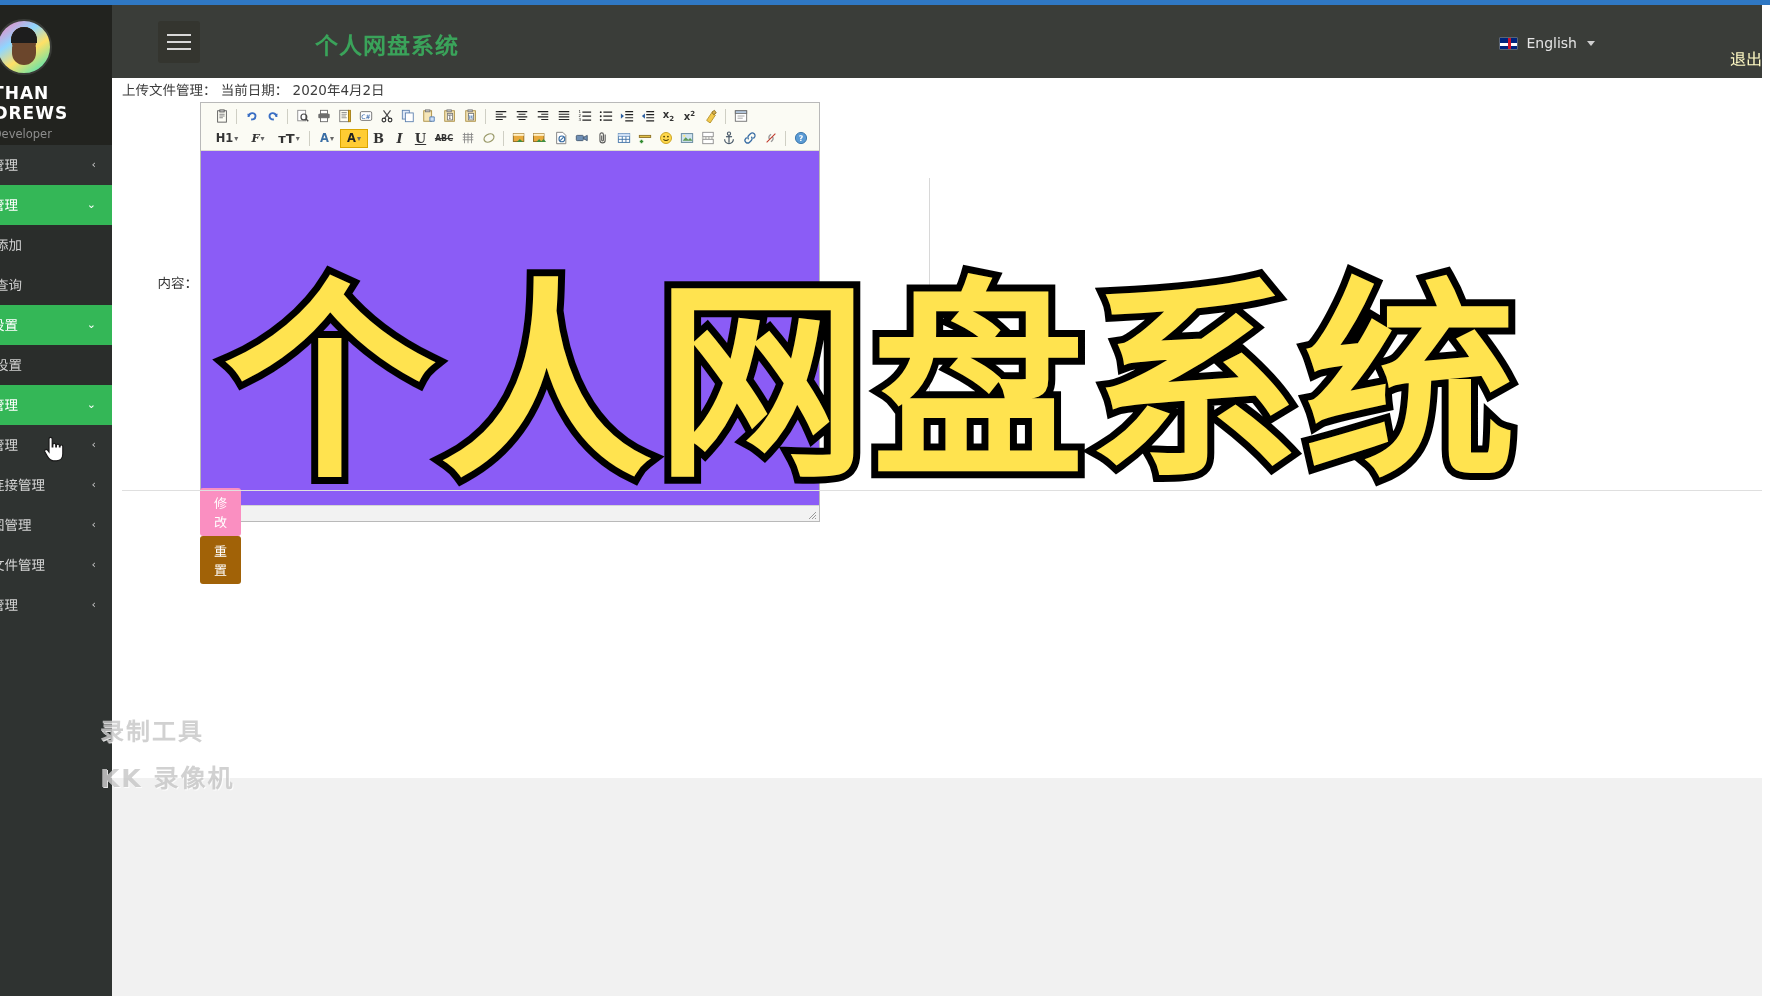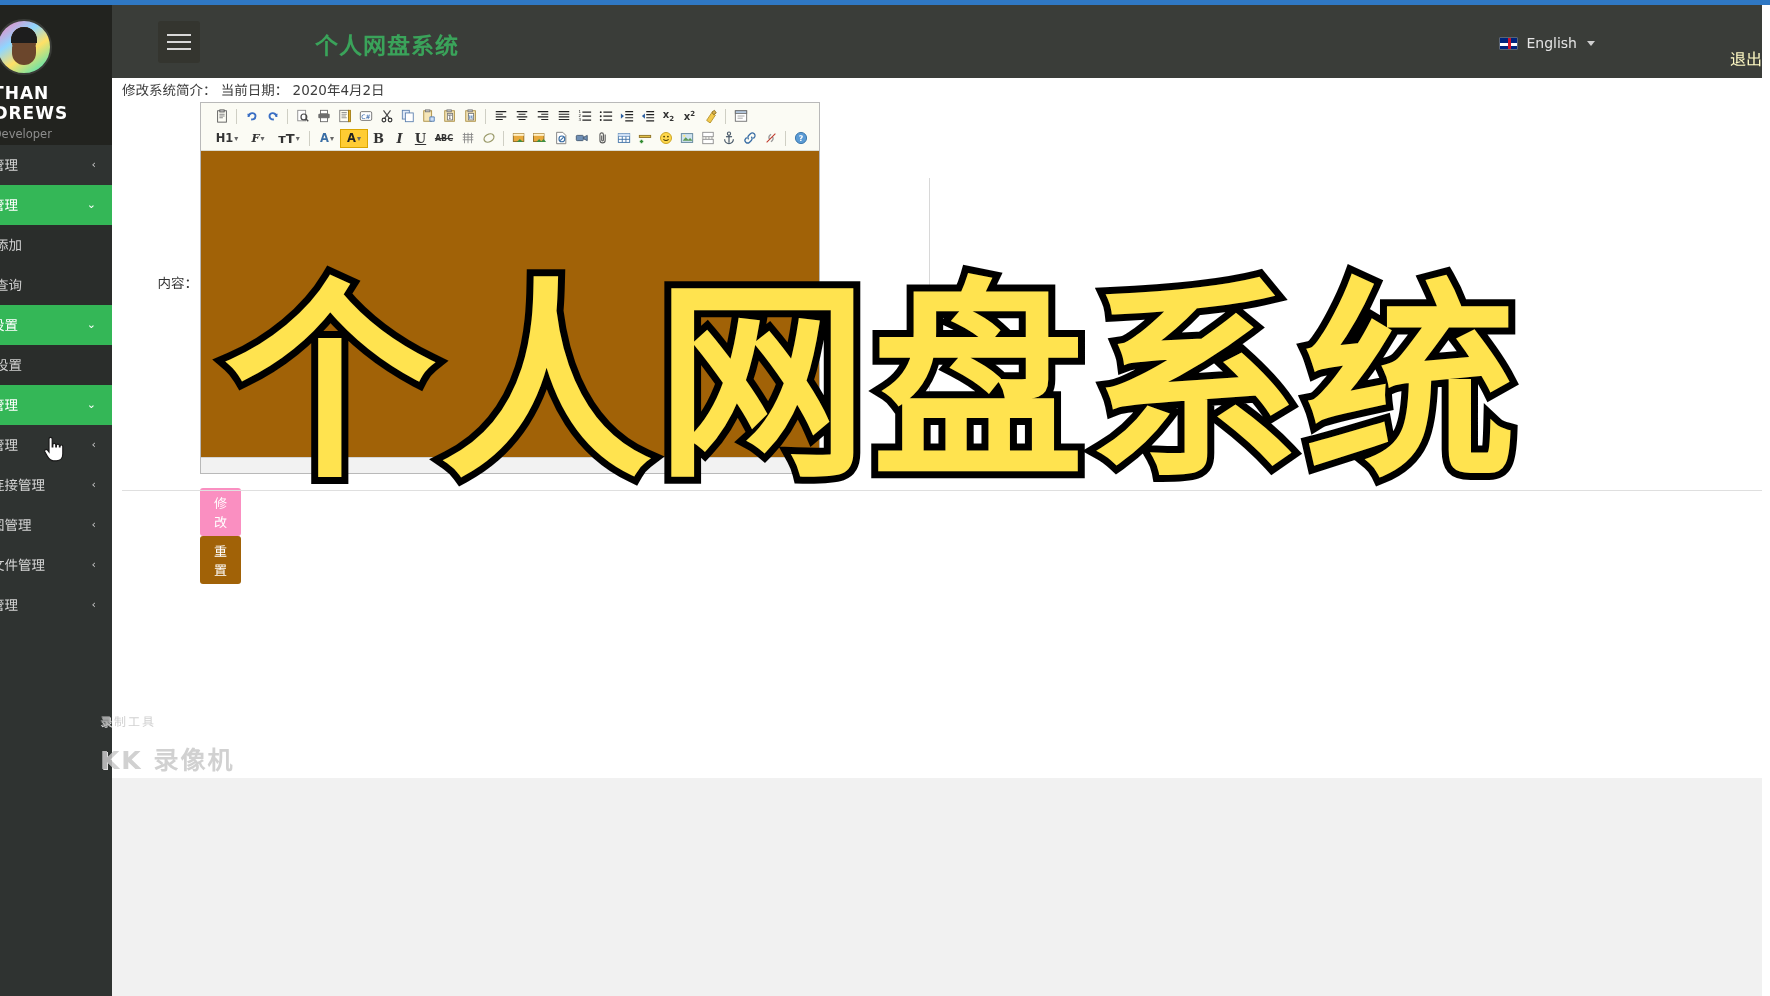--- a/index.html
+++ b/index.html
@@ -144,22 +144,22 @@
 
   #form-area{ position:absolute; left:10px; top:24px; }
   #row-label{
     position:absolute; left:0px; top:170px; width:76px;
     text-align:right; font-size:13.5px; color:#333;font-family:Liberation Serif, serif;
   }
 
   
   #editor{
     position:absolute; left:78px; top:0px;
-    width:620px; height:372px;
-    border:1px solid #b9b9b9; background:#a16207;
+    width:620px; height:420px;
+    border:1px solid #b9b9b9; background:#8b5cf6;
   }
   .tb{
     background:#fbfbf4; border-bottom:1px solid #dcdcd0;
     padding:3px 0 2px 10px;
   }
   .tbrow{ display:flex; align-items:center; height:20px; gap:0px; }
   .ti{
     width:21px; height:19px; display:flex; align-items:center;
     justify-content:center; font-size:11px; color:#444; cursor:pointer;
     position:relative; flex:0 0 auto;
@@ -217,21 +217,21 @@
     white-space:nowrap;
     pointer-events:none;
   }
 
   
   #rec{
     position:absolute; left:100px; top:712px; z-index:45;
     color:#c9c9c9; opacity:.85; pointer-events:none;
     font-family:"DejaVu Sans","Liberation Sans",sans-serif;
   }
-  #rec .r1{ font-size:12px; font-weight:normal; letter-spacing:2px;
+  #rec .r1{ font-size:24px; font-weight:bold; letter-spacing:2px;
     text-shadow:1px 1px 0 #fff; }
   #rec .r2{ font-size:25px; font-weight:bold; letter-spacing:2px;
     margin-top:11px; text-shadow:1px 1px 0 #fff; }
 
   
   #footer{
     position:absolute; left:112px; top:778px; width:1658px; height:218px;
     background:#f1f1f1;
   }
   #footer-white{
@@ -322,21 +322,21 @@
   <div id="lang">
     <span class="flag"></span>
     <span>English</span>
     <span class="caret-d"></span>
   </div>
   <div id="logout">退出</div>
 </header>
 
 <main id="main">
 
-  <div id="breadcrumb">修改系统简介：  当前日期： 2020年4月2日</div>
+  <div id="breadcrumb">上传文件管理：  当前日期： 2020年4月2日</div>
 
   <div id="col-divider"></div>
 
   <div id="form-area">
 
     <div id="row-label">内容：</div>
 
     <div id="editor">
 
       <div class="tb">

